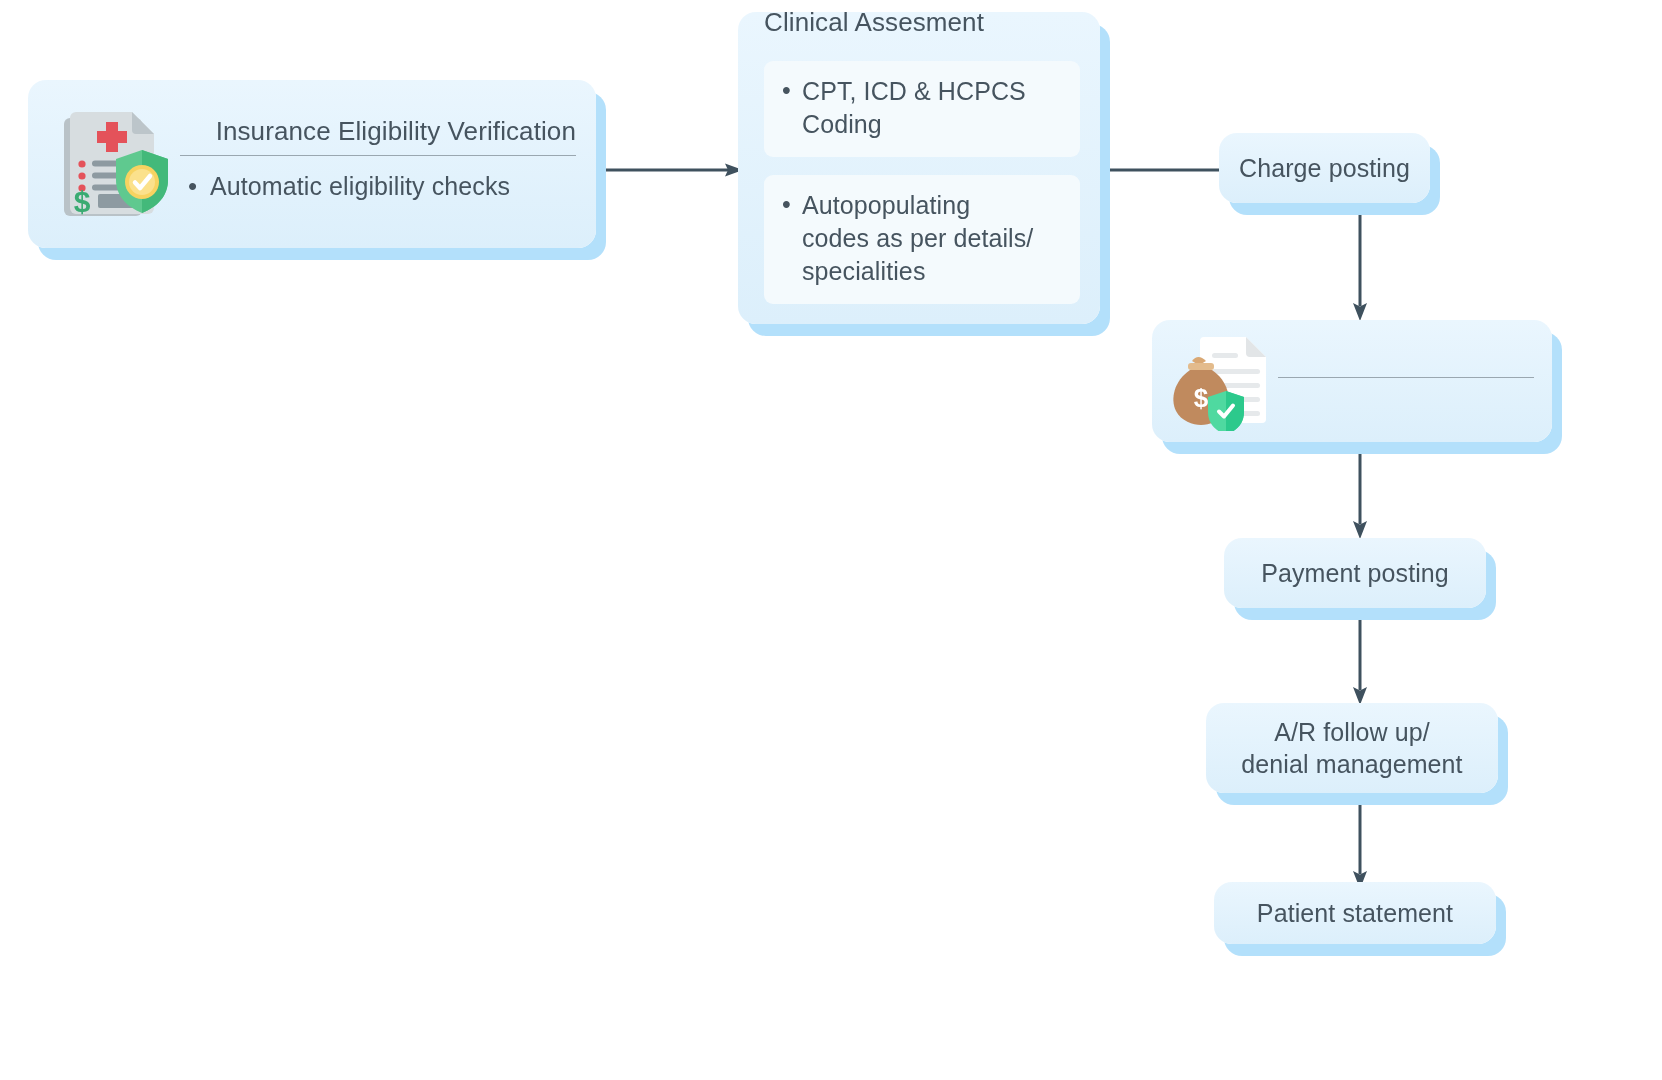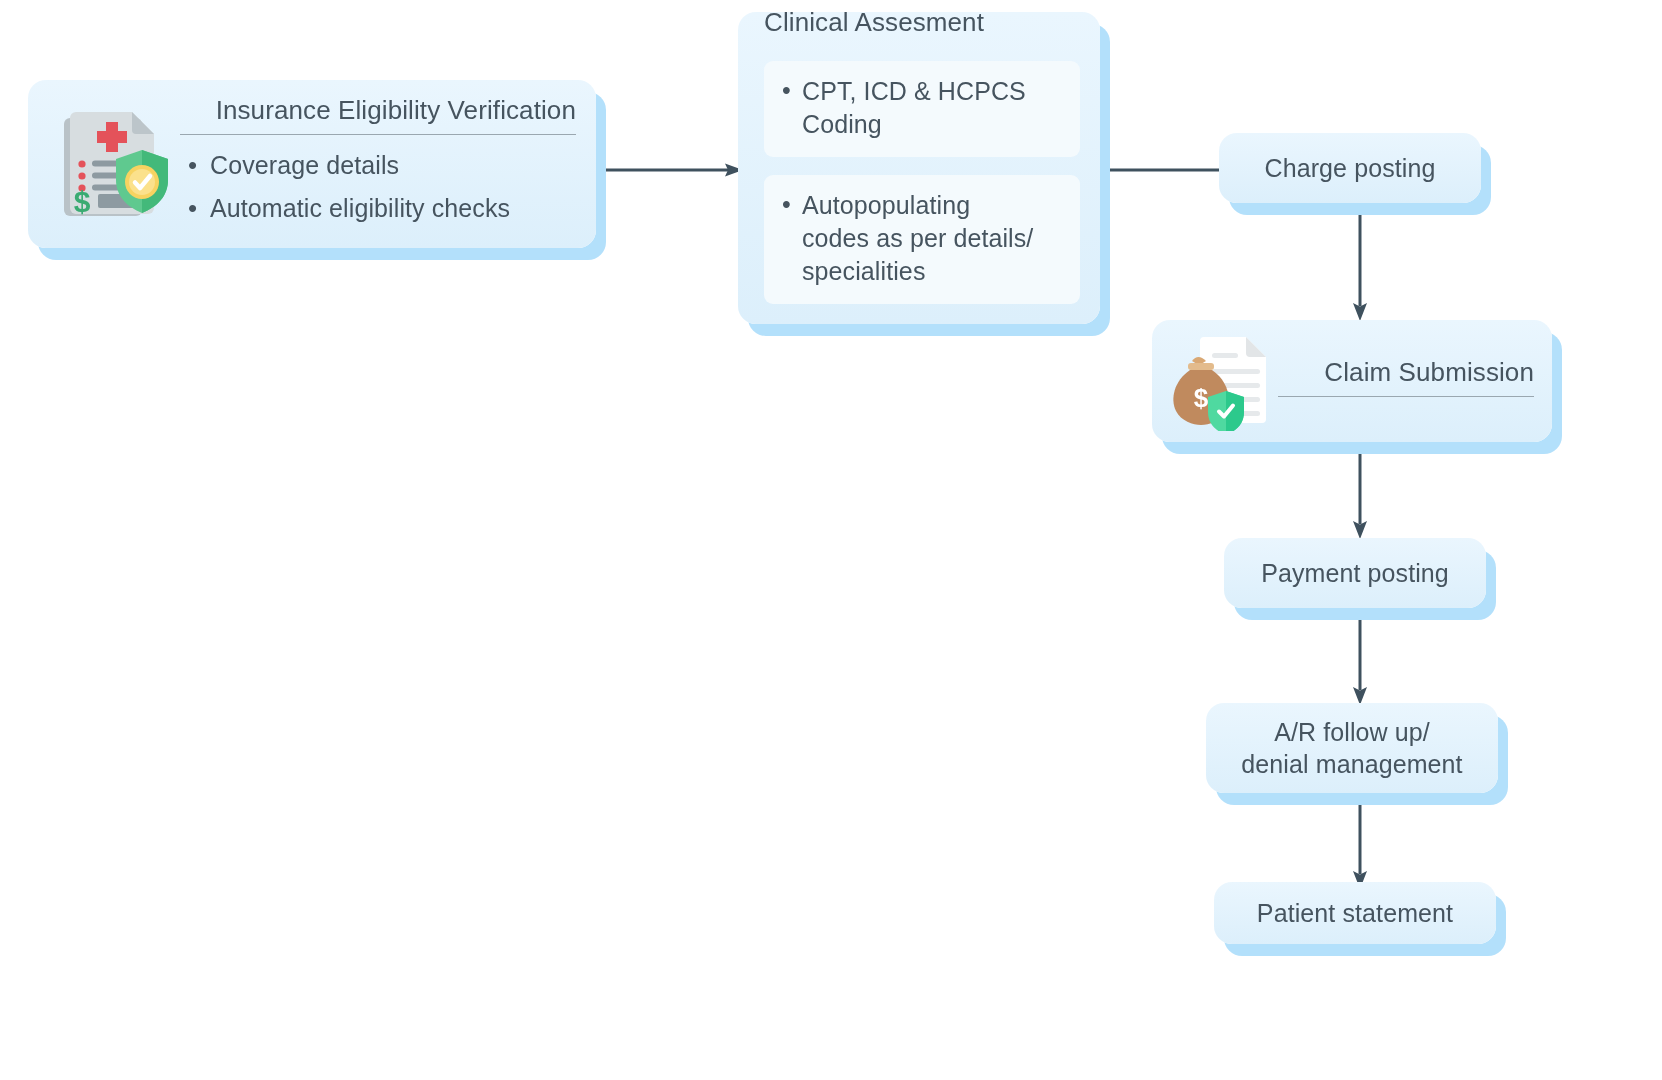--- a/index.html
+++ b/index.html
@@ -201,41 +201,40 @@
         <circle cx="90" cy="80" r="17" fill="#f7d361"></circle>
         <circle cx="90" cy="80" r="13" fill="#fbe18c"></circle>
         <path d="M83 80.5 l5 5.5 l10 -12" stroke="#ffffff" stroke-width="4.5" fill="none" stroke-linecap="round" stroke-linejoin="round"></path>
       </svg>
     </div>
 
     <div class="body">
       <div class="title">Insurance Eligibility Verification</div>
       <div class="rule"></div>
       <ul>
-        <li>Coverage details</li>
         <li>Automatic eligibility checks</li>
       </ul>
     </div>
   </div>
 
   <div class="node" id="node-clinical" style="left:738px; top:12px; width:362px; height:312px;justify-content:flex-end;">
     <div class="ca-title">Clinical Assesment</div>
     <div class="rule"></div>
     <div class="ca-card">
       <p>CPT, ICD &amp; HCPCS
 Coding</p>
     </div>
     <div class="ca-card">
       <p>Autopopulating
 codes as per details/
 specialities</p>
     </div>
   </div>
 
-  <div class="node plain" id="node-charge" style="left:1219px; top:133px; width:262px; height:70px;">
+  <div class="node plain" id="node-charge" style="left:1219px; top:133px; width:211px; height:70px;">
     <span class="node-label">Charge posting</span>
   </div>
 
   <div class="node rich" id="node-claim" style="left:1152px; top:320px; width:400px; height:122px; padding:10px 18px 10px 14px;">
 
     <div class="icon-wrap" style="width:112px; height:104px;">
       <svg class="svg-icon" width="108" height="100" viewBox="0 0 108 100">
 
         <path d="M36 6 h42 l20 20 v62 a4 4 0 0 1 -4 4 H36 a4 4 0 0 1 -4 -4 V10 a4 4 0 0 1 4 -4 z" fill="#ffffff"></path>
         <path d="M78 6 l20 20 h-16 a4 4 0 0 1 -4 -4 z" fill="#e2e5e7"></path>
@@ -250,21 +249,20 @@
         <path d="M22 39 C6 50 2 68 8 80 c5 10 17 14 25 14 s20 -4 25 -14 c6 -12 2 -30 -14 -41 z" fill="#c08a5e"></path>
         <text x="33" y="76" font-family="'Liberation Sans',sans-serif" font-size="26" font-weight="bold" fill="#ffffff" text-anchor="middle">$</text>
 
         <path d="M58 60 l18 6 v15 c0 12 -8 19 -18 23 c-10 -4 -18 -11 -18 -23 V66 z" fill="#4fd9a0"></path>
         <path d="M58 60 l18 6 v15 c0 12 -8 19 -18 23 z" fill="#2cc98c"></path>
         <path d="M51 80.5 l5 5 l9 -11" stroke="#ffffff" stroke-width="4" fill="none" stroke-linecap="round" stroke-linejoin="round"></path>
       </svg>
     </div>
 
     <div class="body">
-      <div class="title">Claim Submission</div>
       <div class="rule" style="margin-bottom:8px;"></div>
     </div>
   </div>
 
   <div class="node plain" id="node-payment" style="left:1224px; top:538px; width:262px; height:70px;">
     <span class="node-label">Payment posting</span>
   </div>
 
   <div class="node plain" id="node-ar" style="left:1206px; top:703px; width:292px; height:90px;">
     <span class="node-label">A/R follow up/

